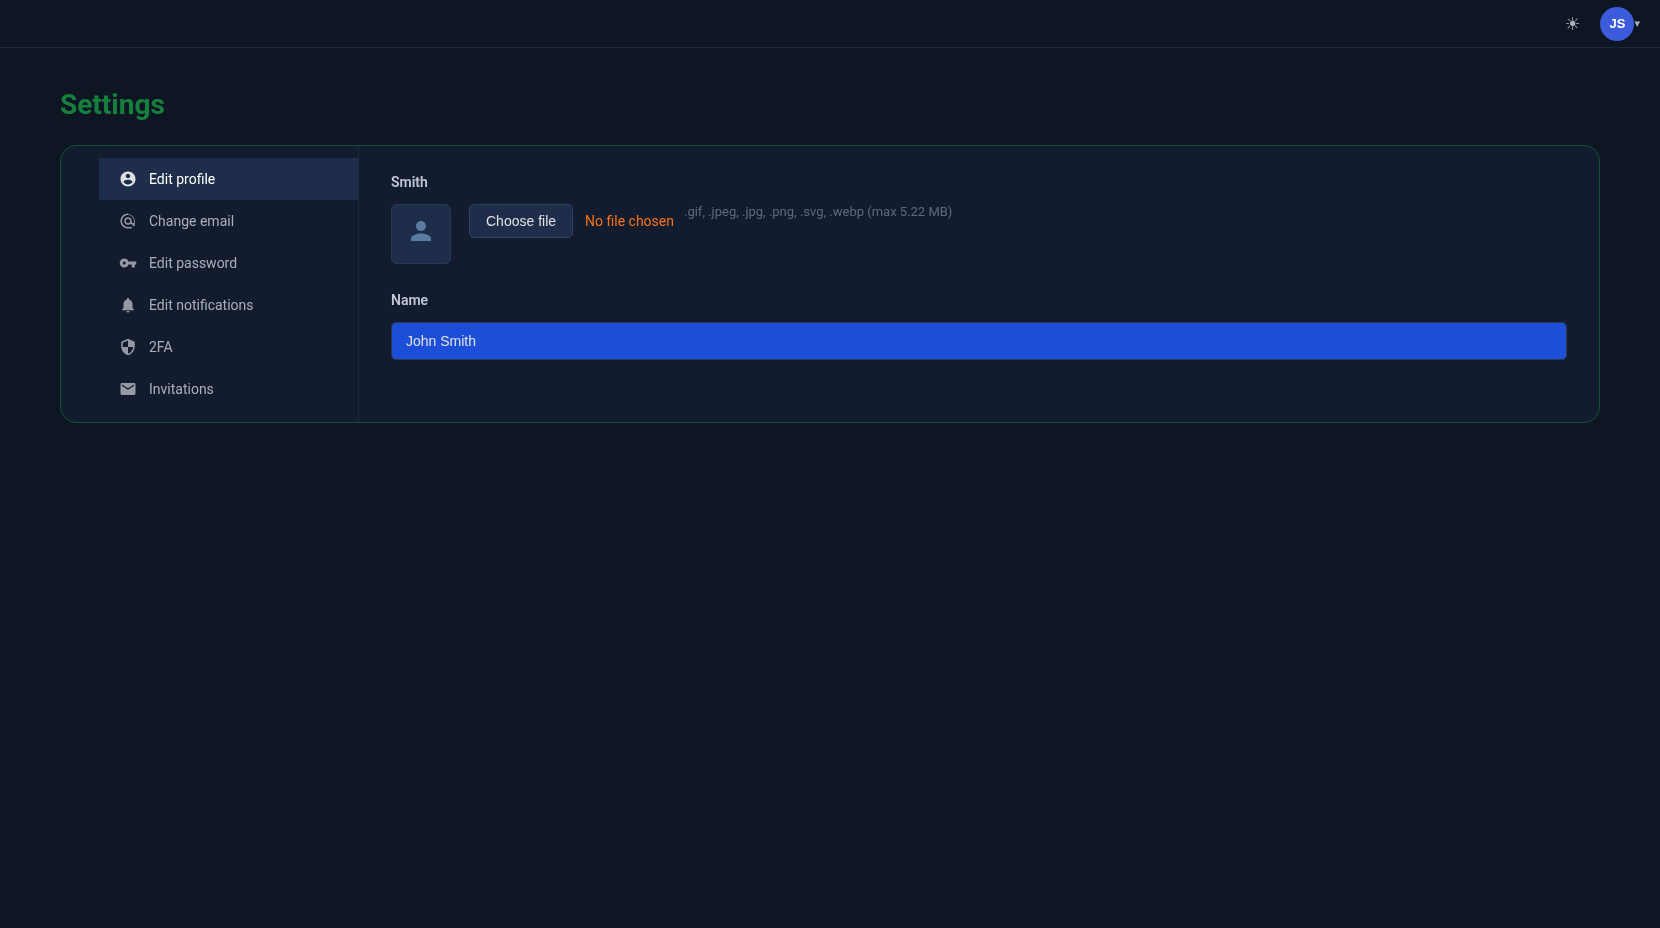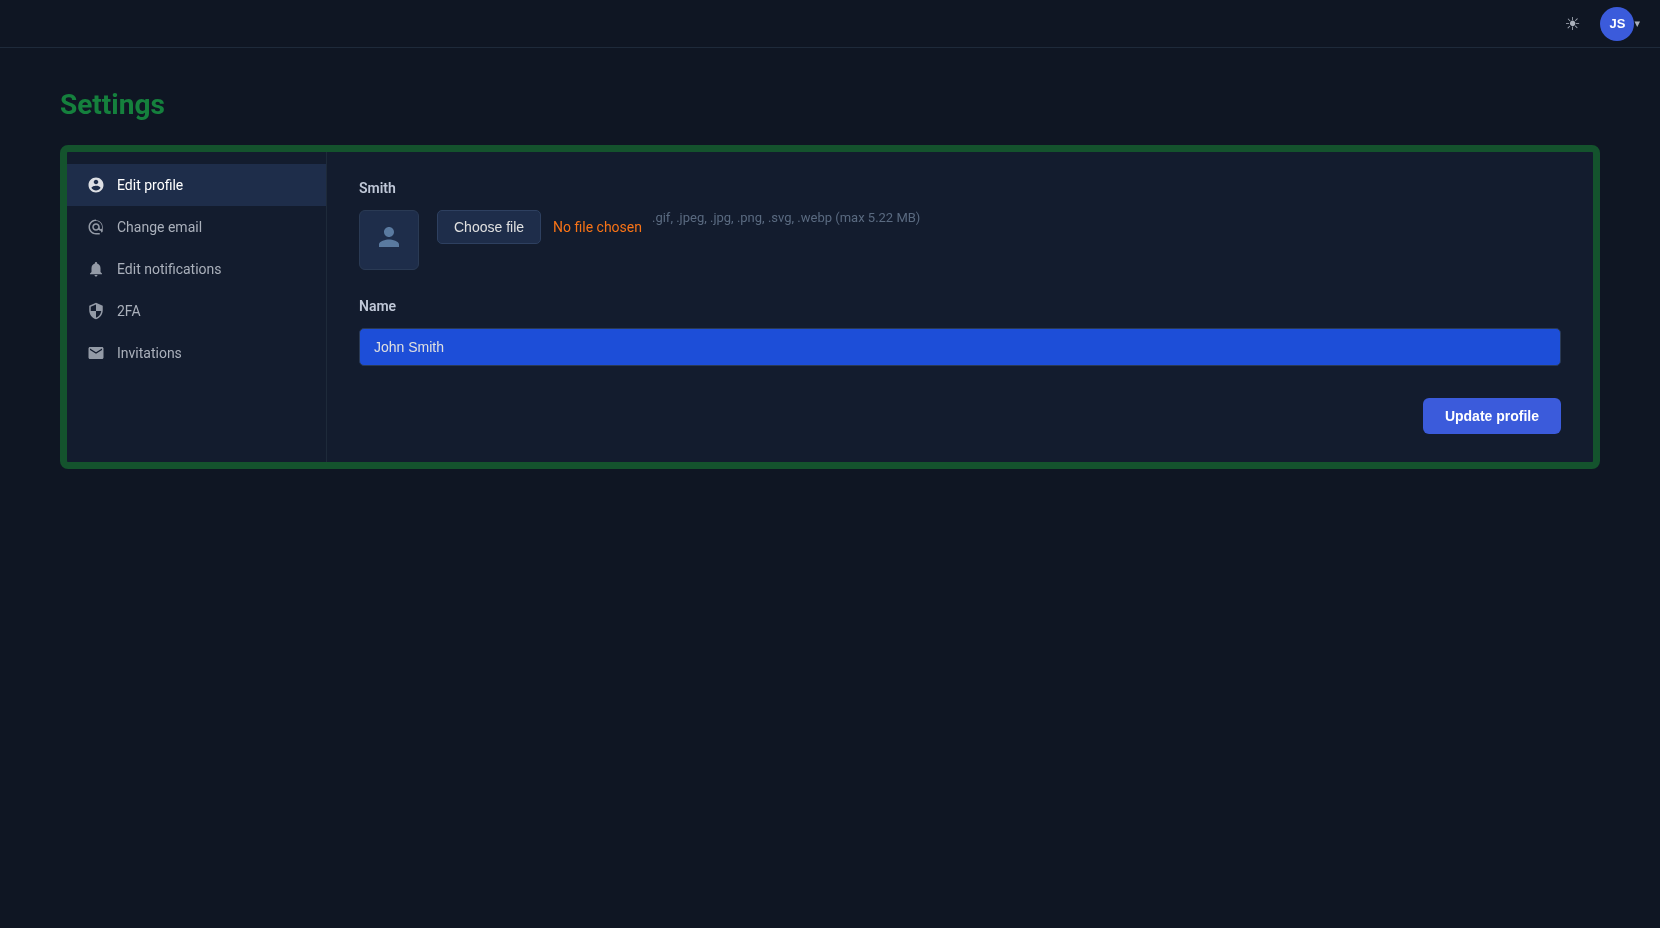--- a/index.html
+++ b/index.html
@@ -71,24 +71,25 @@
     .page-title {
       font-size: 28px;
       font-weight: 700;
       color: #15803d;
       margin-bottom: 24px;
     }
 
     
     .settings-panel {
       display: flex;
-      border: 7px solid #14532d;
-      border-radius: 8px;
+      border: 1px solid #14532d;
+      border-radius: 16px;
       background-color: #131c2e;
       overflow: hidden;
+      padding-left: 38px;
     }
 
     
     .settings-sidebar {
       width: 260px;
       min-width: 260px;
       border-right: 1px solid #1e2a3a;
       padding: 12px 0;
     }
 
@@ -264,20 +265,28 @@
 
       <div class="sidebar-item">
         <span class="sidebar-icon">
           <svg viewBox="0 0 24 24" width="18" height="18">
             <path d="M12 2C6.48 2 2 6.48 2 12s4.48 10 10 10h5v-2h-5c-4.34 0-8-3.66-8-8s3.66-8 8-8 8 3.66 8 8v1.43c0 .79-.71 1.57-1.5 1.57s-1.5-.78-1.5-1.57V12c0-2.76-2.24-5-5-5s-5 2.24-5 5 2.24 5 5 5c1.38 0 2.64-.56 3.54-1.47.65.89 1.77 1.47 2.96 1.47C19.05 21 21 19.05 21 17v-5c0-4.97-4.03-9-9-9zm0 13c-1.66 0-3-1.34-3-3s1.34-3 3-3 3 1.34 3 3-1.34 3-3 3z"></path>
           </svg>
         </span>
         <span>Change email</span>
       </div>
 
+      <div class="sidebar-item">
+        <span class="sidebar-icon">
+          <svg viewBox="0 0 24 24" width="18" height="18">
+            <path d="M12.65 10C11.83 7.67 9.61 6 7 6c-3.31 0-6 2.69-6 6s2.69 6 6 6c2.61 0 4.83-1.67 5.65-4H17v4h4v-4h2v-4H12.65zM7 14c-1.1 0-2-.9-2-2s.9-2 2-2 2 .9 2 2-.9 2-2 2z"></path>
+          </svg>
+        </span>
+        <span>Edit password</span>
+      </div>
 
       <div class="sidebar-item">
         <span class="sidebar-icon">
           <svg viewBox="0 0 24 24" width="18" height="18">
             <path d="M12 22c1.1 0 2-.9 2-2h-4c0 1.1.9 2 2 2zm6-6v-5c0-3.07-1.64-5.64-4.5-6.32V4c0-.83-.67-1.5-1.5-1.5s-1.5.67-1.5 1.5v.68C7.63 5.36 6 7.92 6 11v5l-2 2v1h16v-1l-2-2z"></path>
           </svg>
         </span>
         <span>Edit notifications</span>
       </div>
 
@@ -321,19 +330,16 @@
             <div class="file-hint">.gif, .jpeg, .jpg, .png, .svg, .webp (max 5.22 MB)</div>
           </div>
         </div>
       </div>
 
       <div class="name-section">
         <div class="section-label">Name</div>
         <input class="name-input" type="text" value="John Smith" style="">
       </div>
 
-      <div class="content-footer">
-        <button class="update-profile-btn">Update profile</button>
-      </div>
 
     </div>
   </div>
 </div>
 
 </body></html>

